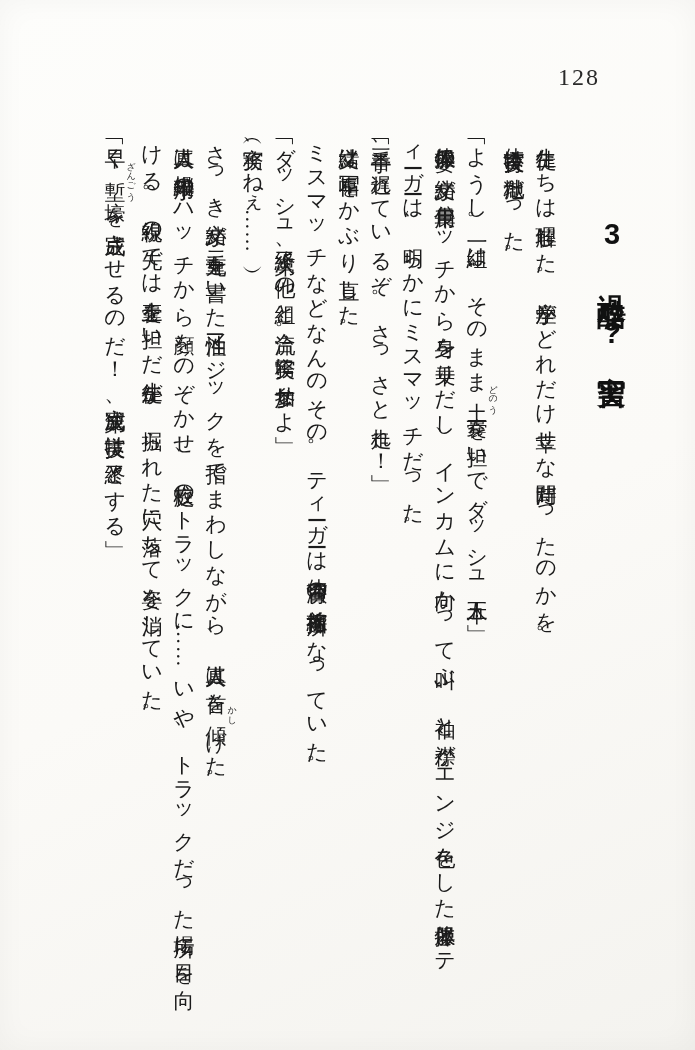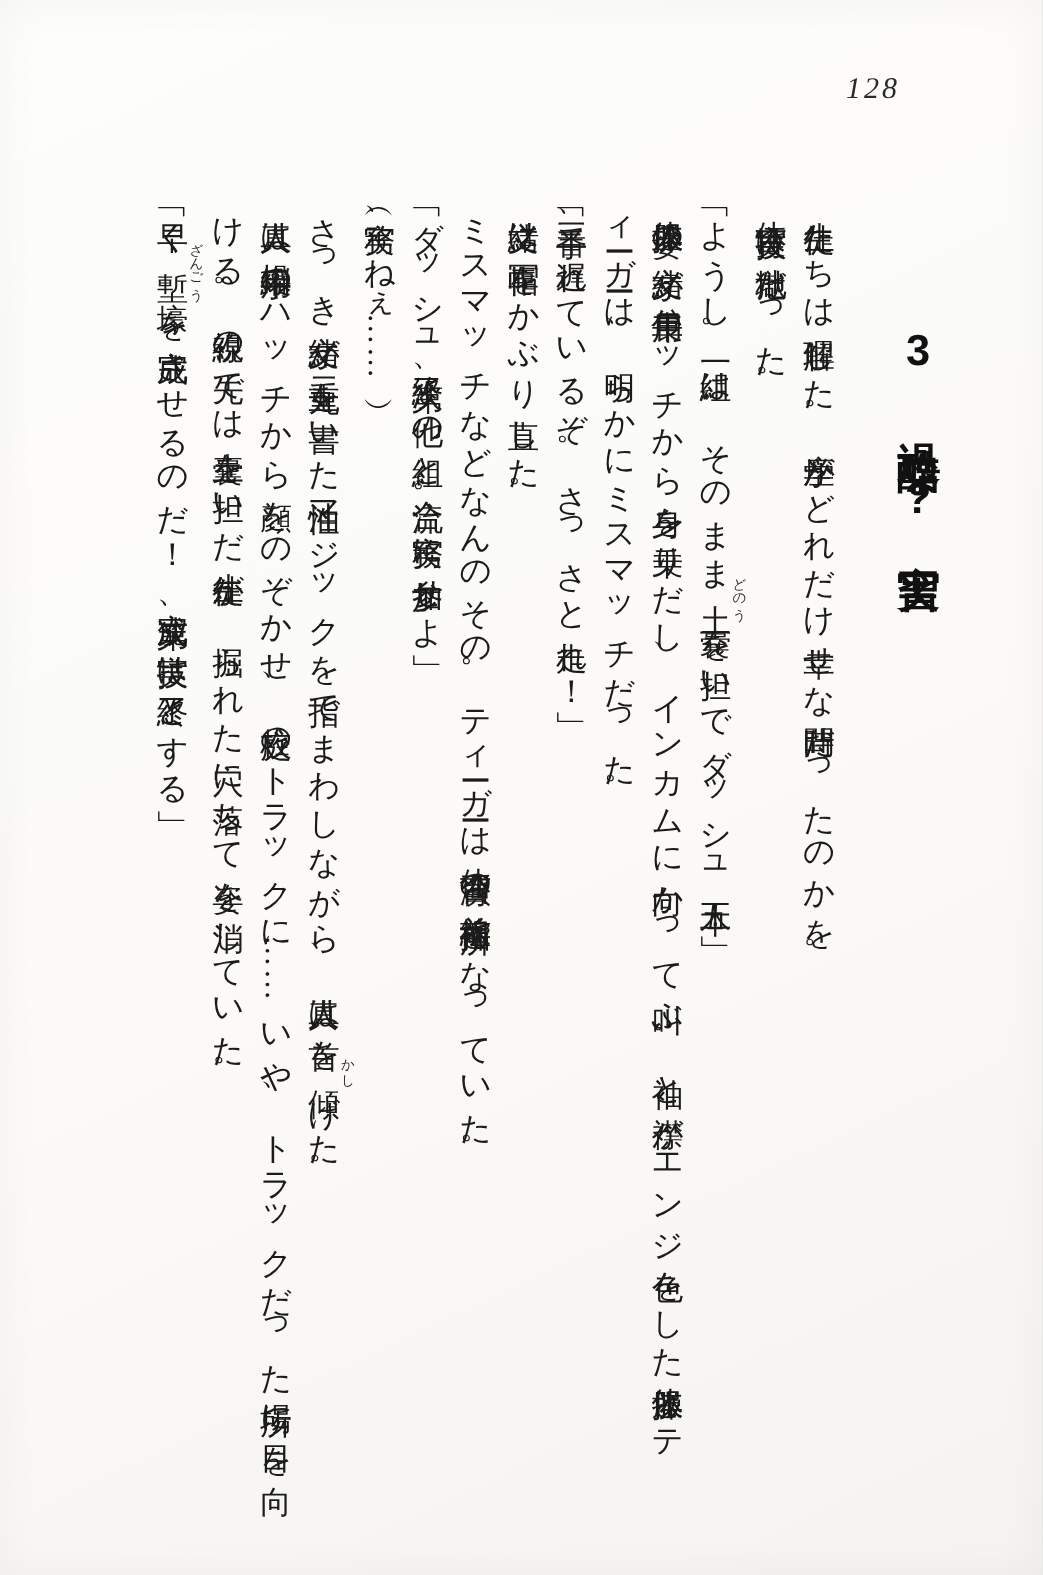--- a/index.html
+++ b/index.html
@@ -15,24 +15,23 @@
     margin: 0 auto;
     background: linear-gradient(155deg, #fdfdfb 0%, #fbfaf7 55%, #f4f3ef 100%);
     box-shadow: inset 0 0 30px rgba(0,0,0,0.04);
     color: #1c1c1c;
     font-family: "Liberation Serif", "DejaVu Serif", serif;
     overflow: hidden;
   }
 
   .page-number {
     position: absolute;
-    top: 48px;
+    top: 64px;
     right: 95px;
-    font-size: 20px;
-    font-style: italic;
+    font-size: 24px;
     letter-spacing: 2px;
     color: #2a2a2a;
   }
 
   .text-block {
     position: absolute;
     top: 131px;
     right: 63px;
     height: 856px;
     writing-mode: vertical-rl;

